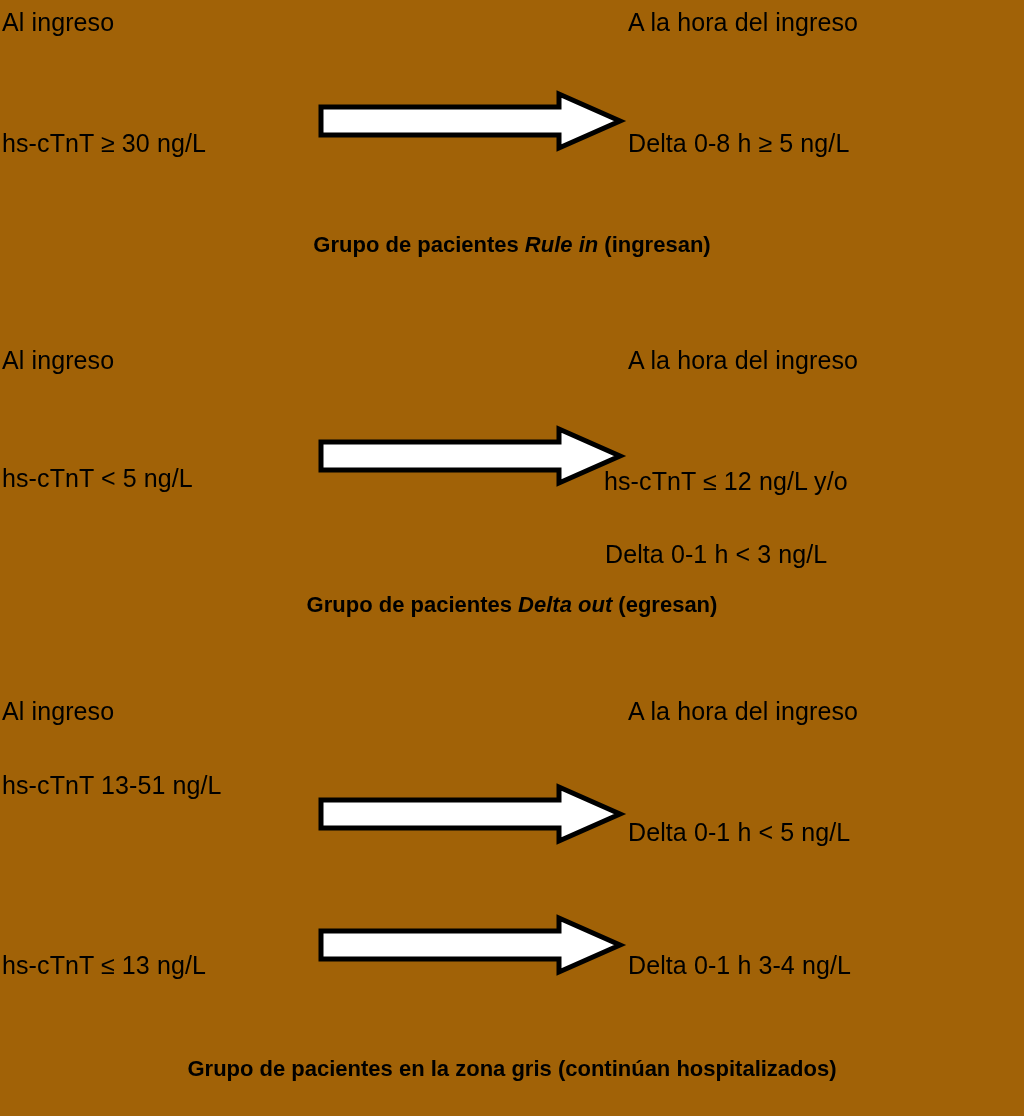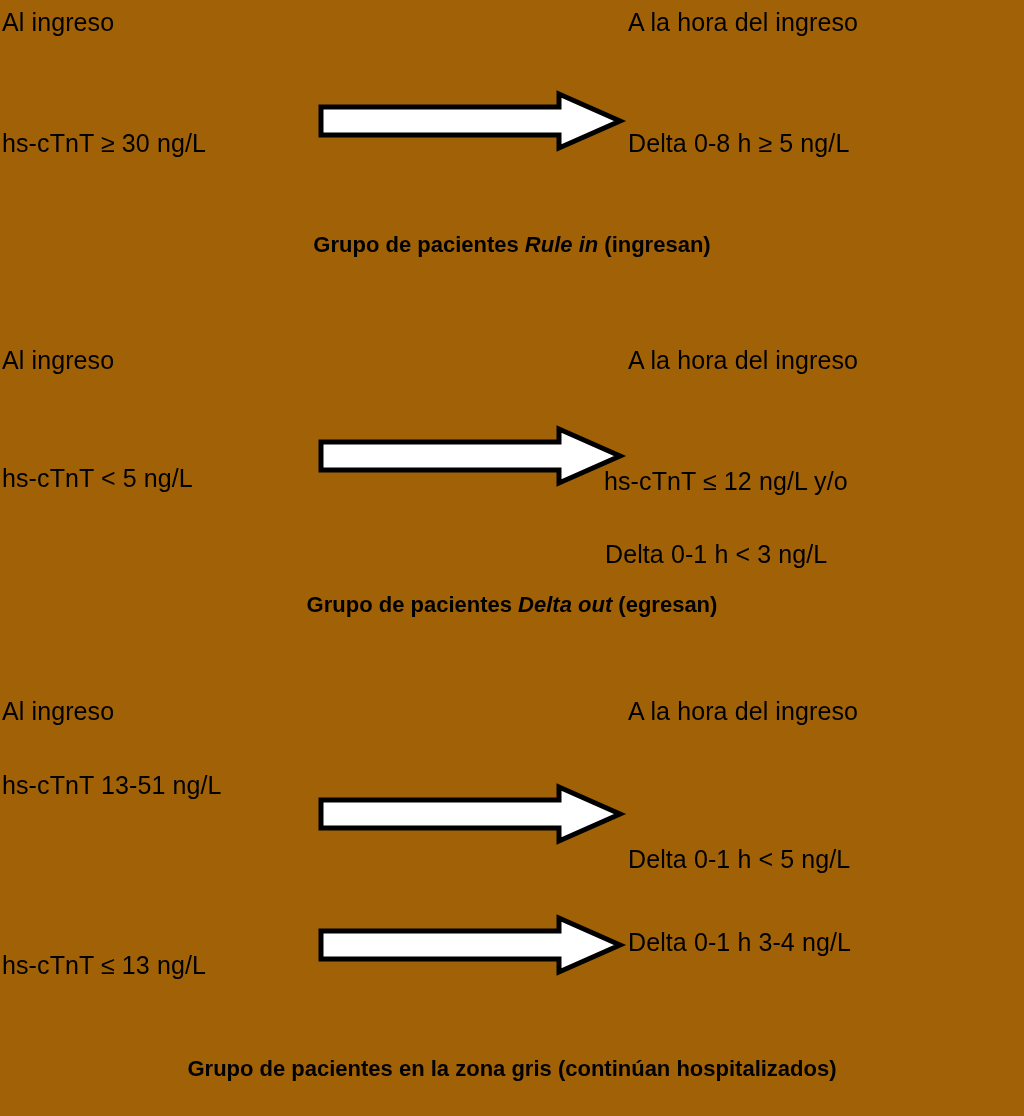--- a/index.html
+++ b/index.html
@@ -81,24 +81,24 @@
   #b2-left-crit    { left: 2px;   top: 463px; }
   #b2-right-crit-1 { left: 604px; top: 466px; }
   #b2-right-crit-2 { left: 605px; top: 539px; }
   #b2-arrow        { left: 319px; top: 427px; }
   #b2-title        { top: 590px;  }
 
   
   #b3-left-head    { left: 2px;   top: 696px; }
   #b3-right-head   { left: 628px; top: 696px; }
   #b3-left-crit-1  { left: 2px;   top: 770px; }
-  #b3-right-crit-1 { left: 628px; top: 844px; }
+  #b3-right-crit-1 { left: 628px; top: 817px; }
   #b3-arrow-1      { left: 319px; top: 785px; }
   #b3-left-crit-2  { left: 2px;   top: 950px; }
-  #b3-right-crit-2 { left: 628px; top: 927px; text-align: right; }
+  #b3-right-crit-2 { left: 628px; top: 950px; text-align: right; }
   #b3-arrow-2      { left: 319px; top: 916px; }
   #b3-title        { top: 1054px; }
 </style>
 </head>
 <body>
 
 <div class="page">
 
   <div>
 

